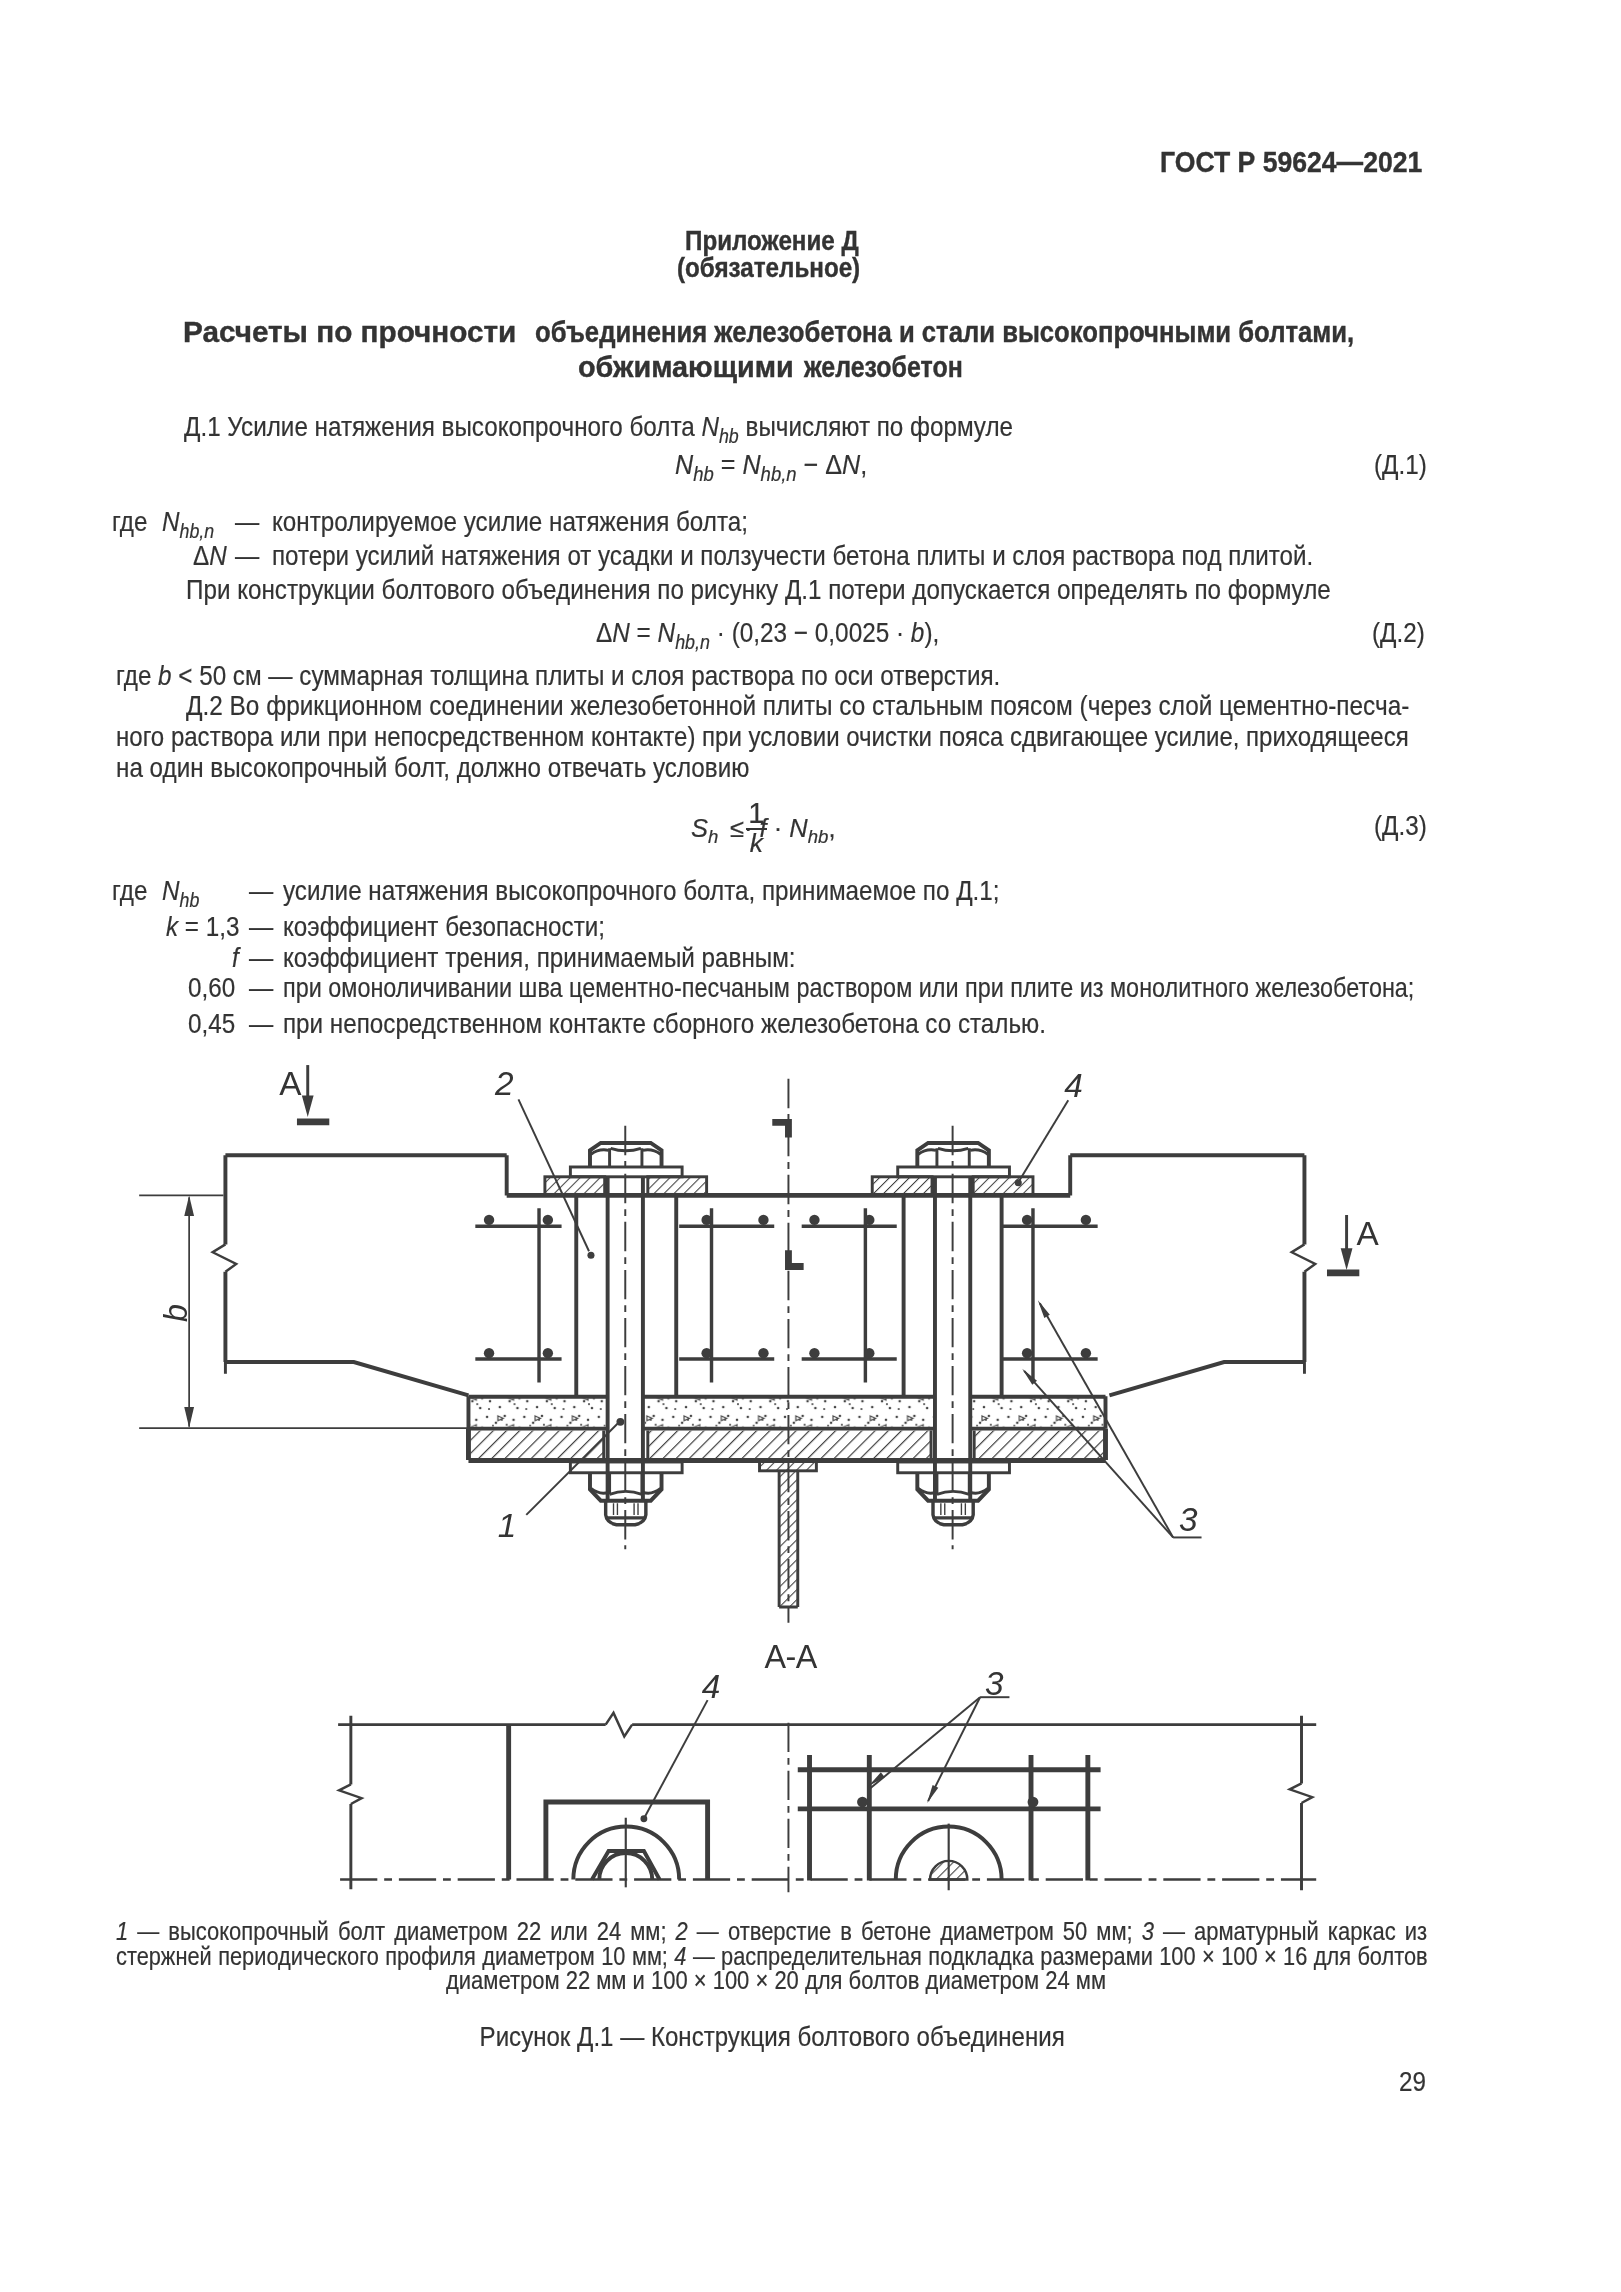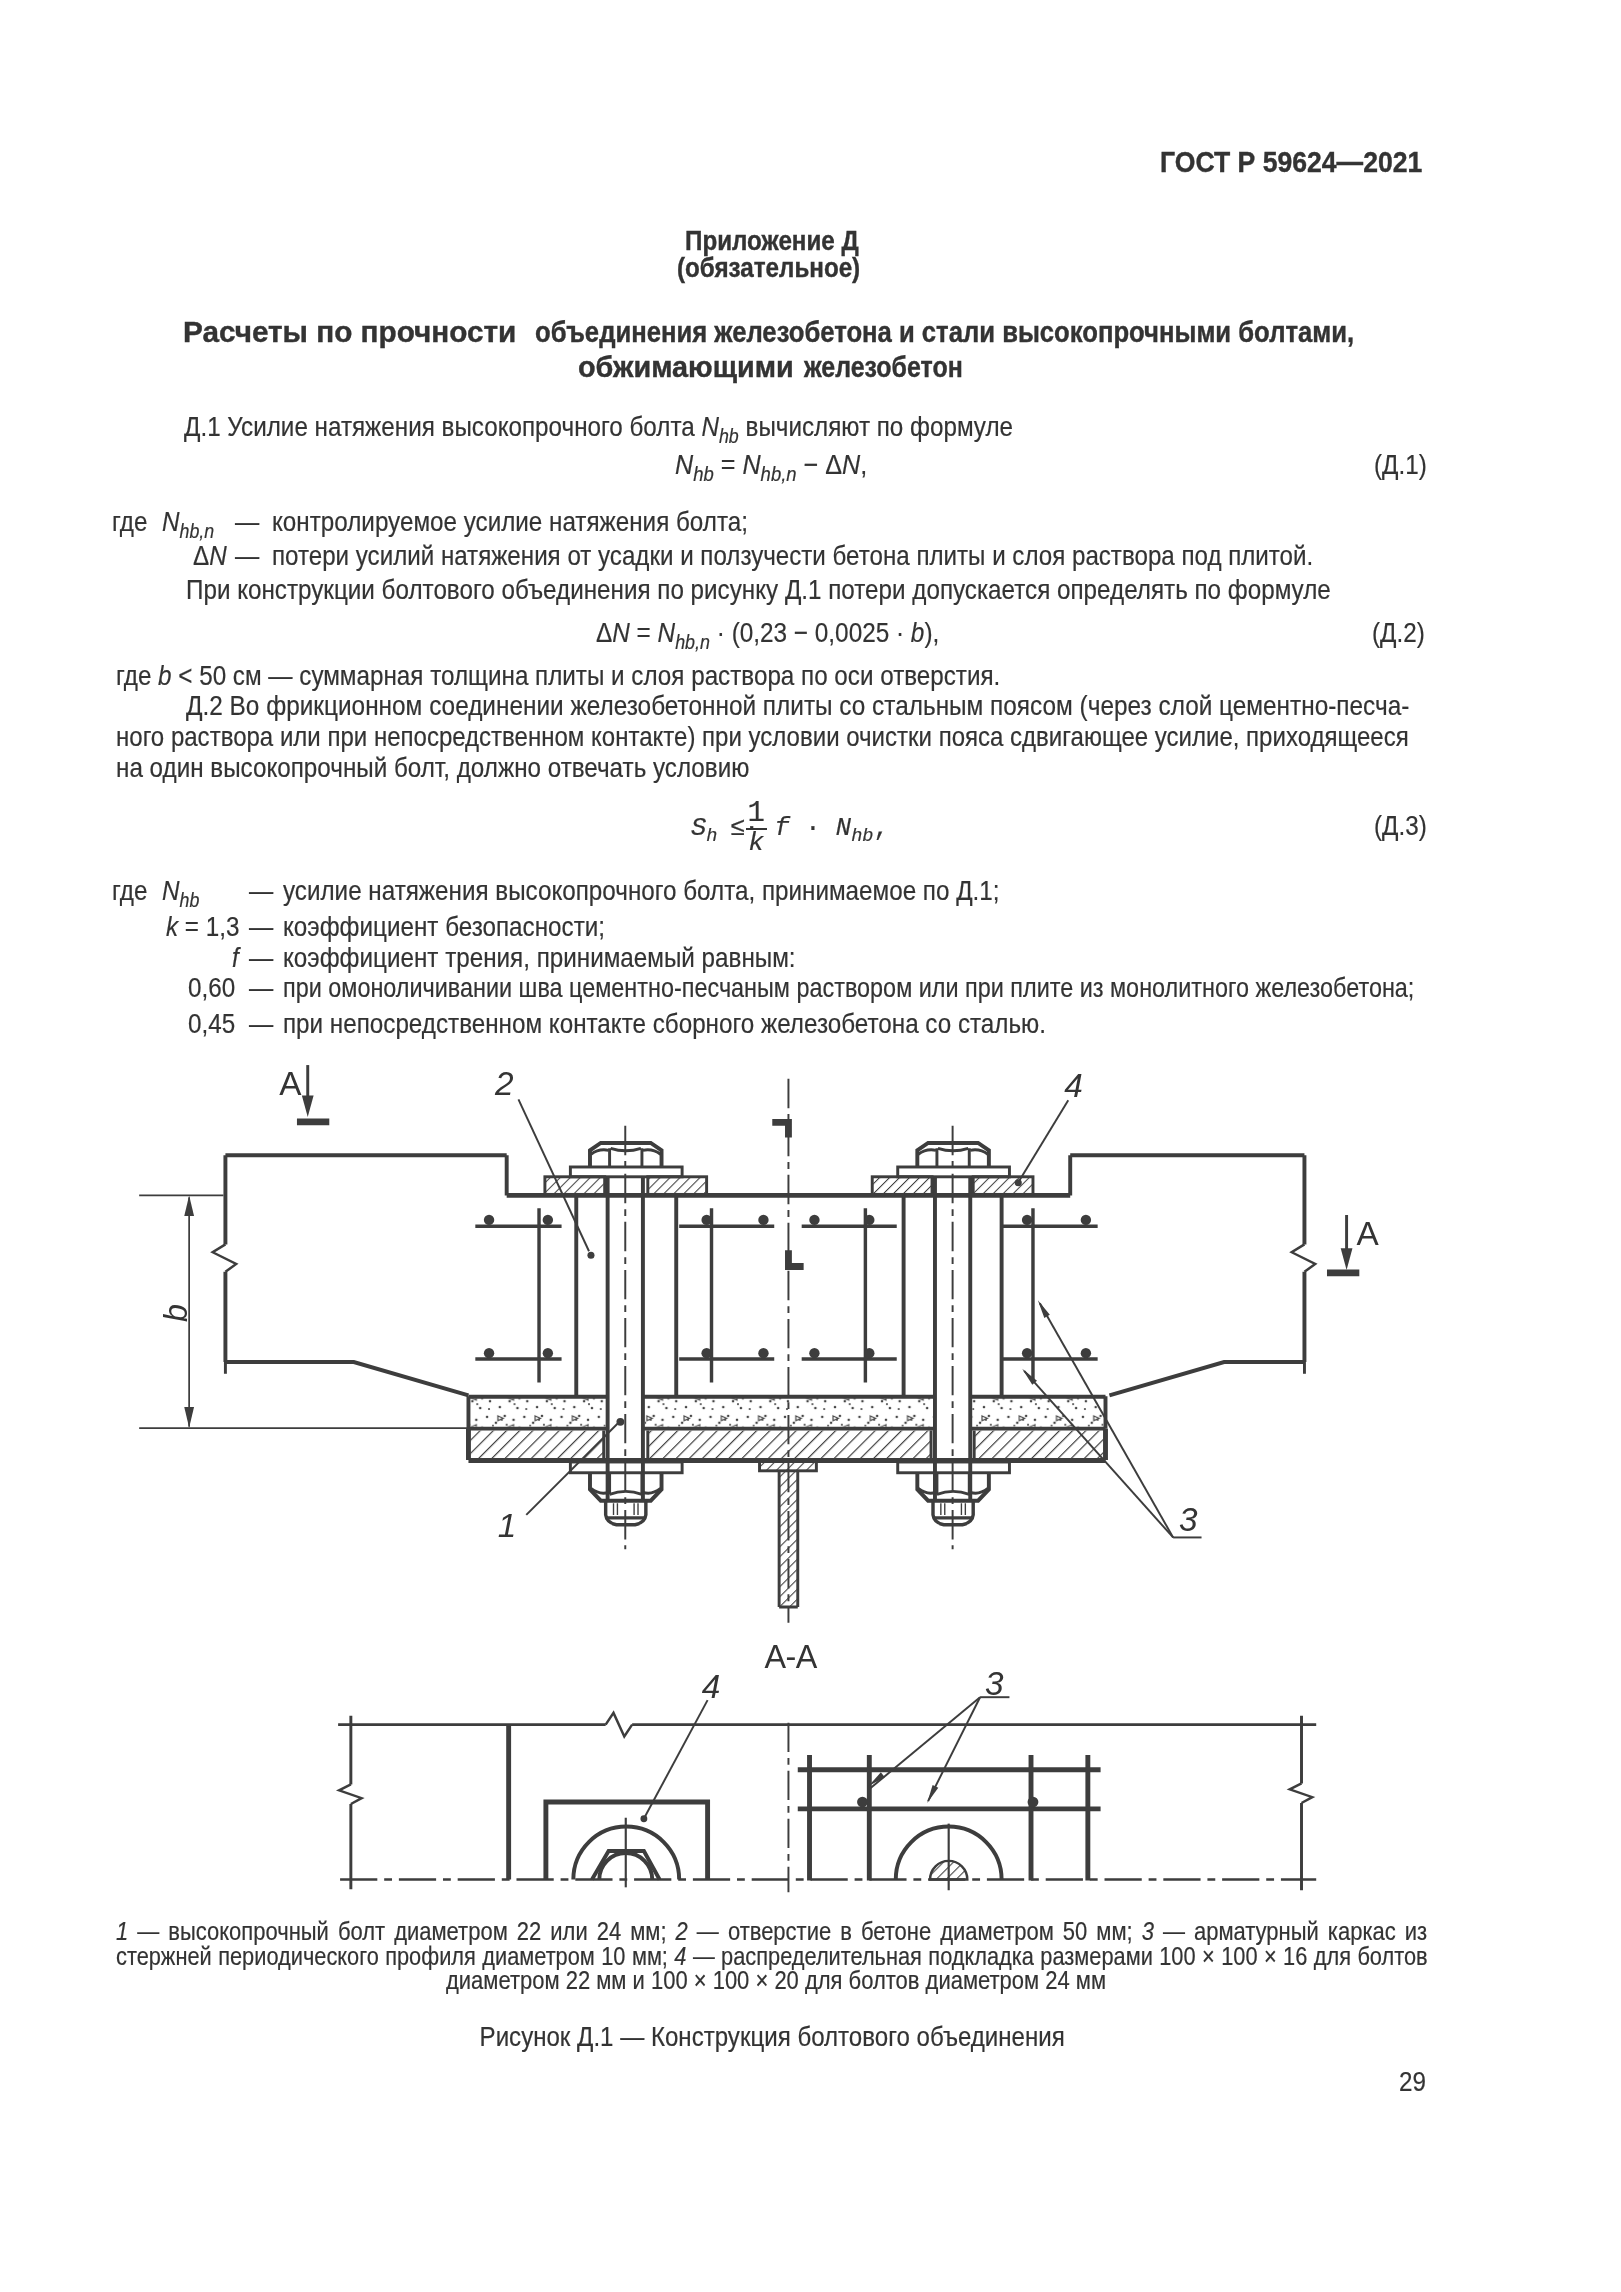--- a/index.html
+++ b/index.html
@@ -2,21 +2,21 @@
 <html><head>
 <meta charset="utf-8">
 <style>
   html,body{margin:0;padding:0;background:#fff;}
   #page{position:relative;width:1436px;height:2293px;background:#ffffff;overflow:hidden;
         font-family:"Liberation Sans",sans-serif;color:#333333;-webkit-text-stroke:0.2px currentColor;}
   .t{position:absolute;white-space:nowrap;line-height:1;transform:scaleX(0.865);transform-origin:0 0;}
   .b{font-weight:bold;-webkit-text-stroke:0.4px currentColor;}
   .it{font-style:italic;}
   .j{white-space:normal;text-align:justify;text-align-last:justify;}
-  .ns{transform:none;font-family:Liberation Mono, monospace;}
+  .ns{transform:none;}
   .fs29{font-size:28px;}
   .fs31{font-size:30px;}
   sub.s{font-size:20.6px;vertical-align:baseline;position:relative;top:6.9px;letter-spacing:0;}
 </style>
 </head>
 <body>
 <div id="page">
 
   <div class="t b fs31" style="top:147px;left:1160px;transform:scaleX(0.886);">ГОСТ Р 59624—2021</div>
 

